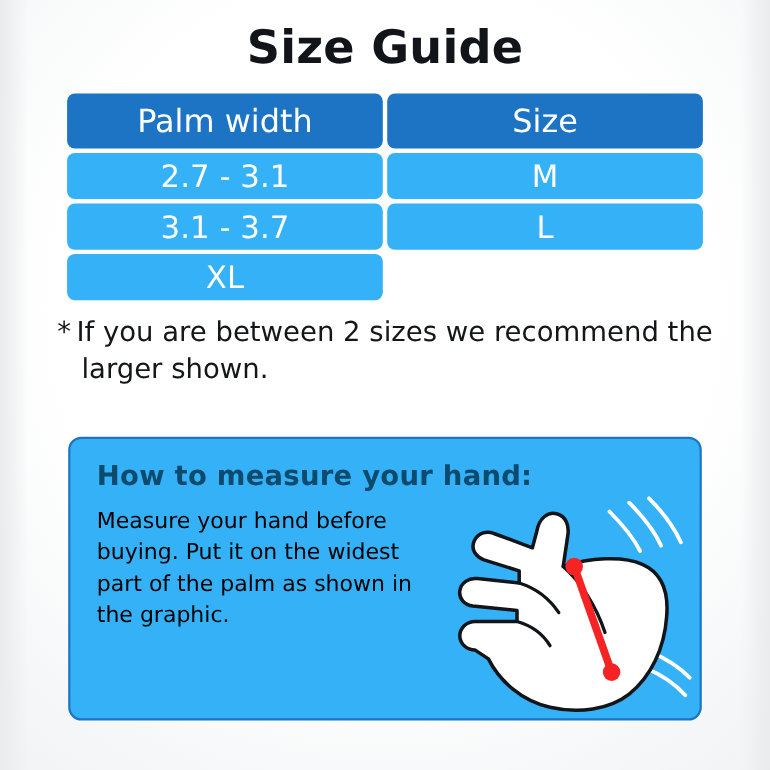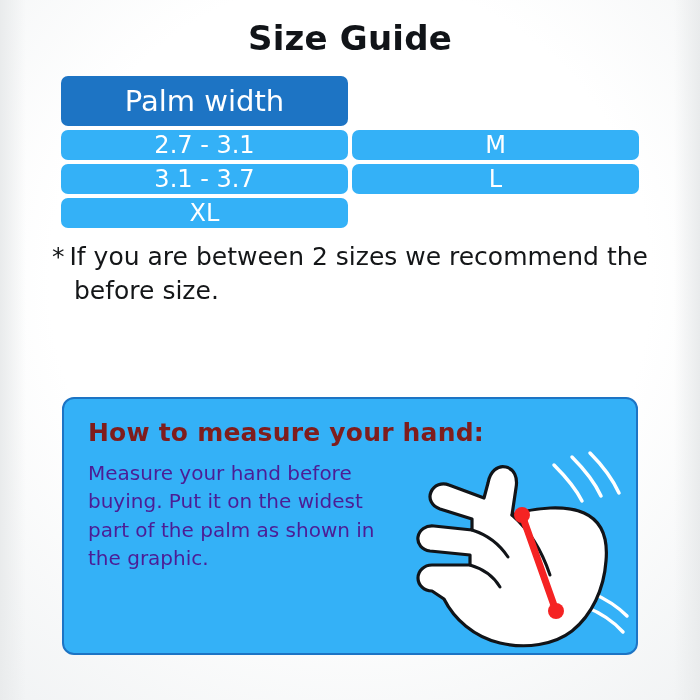--- a/index.html
+++ b/index.html
@@ -11,46 +11,46 @@
   }
   .page {
     position: relative;
     width: 700px; height: 700px;
     background: radial-gradient(circle at 50% 40%, #ffffff 55%, #f1f3f4 100%);
   }
 
   
   .title {
     text-align: center;
-    font-size: 34px;
+    font-size: 42px;
     font-weight: bold;
     color: #111418;
     letter-spacing: 0.2px;
     padding-top: 18px;
   }
 
   
   .table-wrap {
     margin: 18px auto 0;
     width: 578px;
   }
   .row {
     display: flex;
     gap: 4px;
     margin-bottom: 4px;
   }
   .cell {
     color: #ffffff;
     text-align: center;
-    font-size: 24px;
+    font-size: 28px;
     border-radius: 7px;
     display: flex;
     align-items: center;
     justify-content: center;
-    height: 30px;
+    height: 42px;
   }
   .row.header .cell {
     background: #1d74c4;
     font-size: 29px;
     height: 50px;
   }
   .row.body .cell {
     background: #34b1f7;
   }
   .cell.c1 { flex: 0 0 287px; }
@@ -74,28 +74,28 @@
     left: 62px;
     top: 397px;
     width: 576px;
     height: 258px;
     background: #34b1f7;
     border: 2px solid #1d74c4;
     border-radius: 12px;
     overflow: hidden;
   }
   .panel-title {
-    color: #7f1d1d;
+    color: #0c4a6e;
     font-weight: bold;
     font-size: 25px;
     padding: 19px 0 0 24px;
     letter-spacing: 0.2px;
   }
   .panel-text {
-    color: #4c1d95;
+    color: #000000;
     font-size: 20px;
     line-height: 1.42;
     padding: 12px 0 0 24px;
     width: 330px;
   }
 
   .hand-art {
     position: absolute;
     right: 0;
     bottom: 0;
@@ -116,37 +116,38 @@
 
 <div class="page">
   <div class="edge-l"></div>
   <div class="edge-r"></div>
 
   <h1 class="title">Size Guide</h1>
 
   <div class="table-wrap">
     <div class="row header">
       <div class="cell c1">Palm width</div>
+      <div class="cell c2">Size</div>
     </div>
     <div class="row body">
       <div class="cell c1">2.7 - 3.1</div>
       <div class="cell c2">M</div>
     </div>
     <div class="row body">
       <div class="cell c1">3.1 - 3.7</div>
       <div class="cell c2">L</div>
     </div>
     <div class="row body">
       <div class="cell c2">XL</div>
     </div>
   </div>
 
   <p class="note">
     <span class="star">*</span><span>If you are between 2 sizes we recommend the</span>
-    <span class="note-indent">before size.</span>
+    <span class="note-indent">larger shown.</span>
   </p>
 
   <div class="panel">
     <div class="panel-title">How to measure your hand:</div>
     <div class="panel-text">Measure your hand before buying. Put it on the widest part of the palm as shown in the graphic.</div>
 
     <svg class="hand-art" viewBox="0 0 240 210">
 
       <g stroke="#ffffff" stroke-width="3.5" stroke-linecap="round" fill="none">
         <path d="M158 22 C170 34 180 46 186 58"></path>

